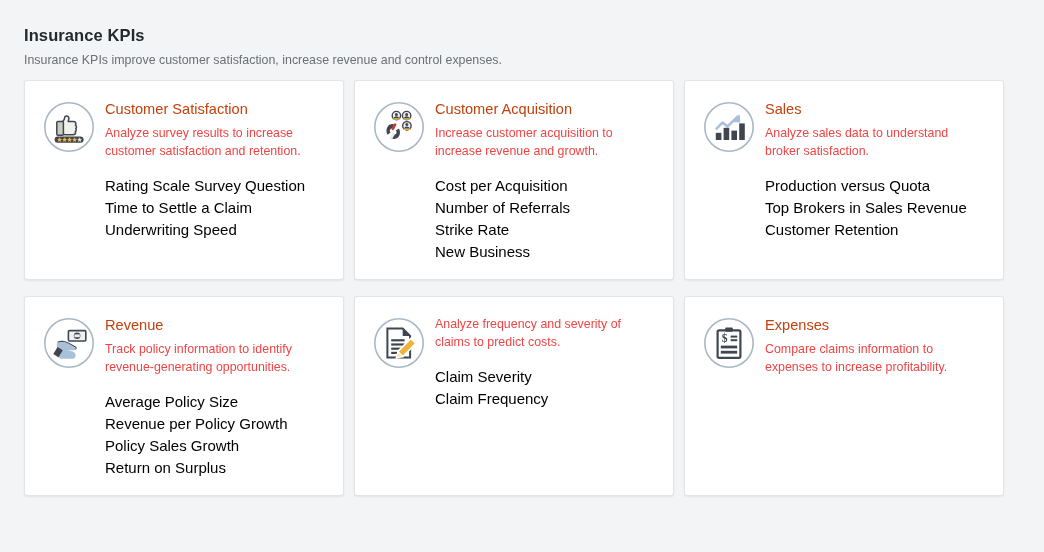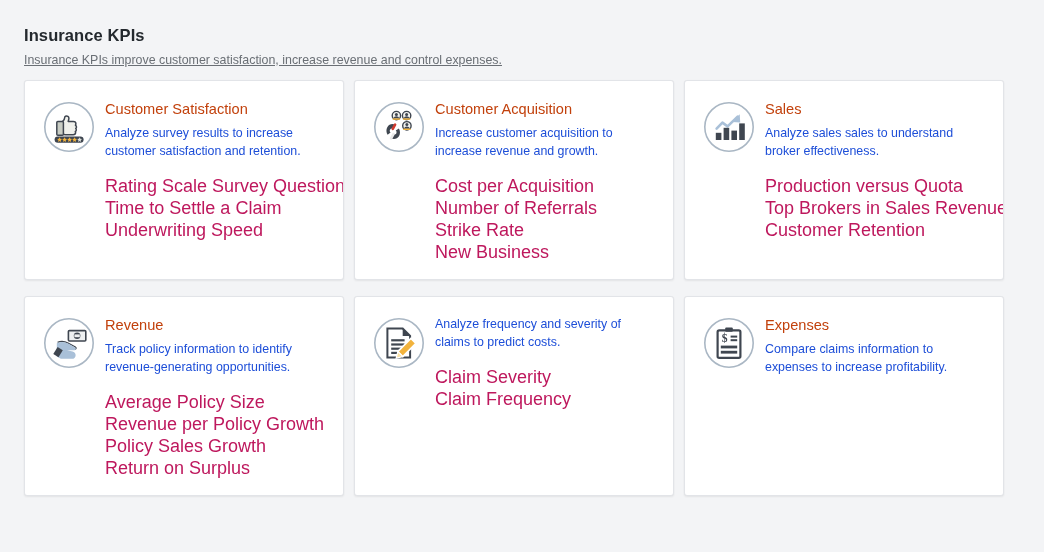--- a/index.html
+++ b/index.html
@@ -27,21 +27,20 @@
     color: #24292e;
     letter-spacing: 0.1px;
     margin: 0 0 7px 0;
     line-height: 19px;
   }
   .page-subtitle {
     font-size: 12.4px;
     color: #6a6f75;
     margin: 0 0 12px 0;
     line-height: 16px;
-    text-decoration: underline;
   }
   .card-grid {
     display: grid;
     grid-template-columns: repeat(3, 320px);
     grid-template-rows: 200px 200px;
     column-gap: 10px;
     row-gap: 16px;
   }
   .card {
     background: #ffffff;
@@ -67,34 +66,34 @@
   }
   .card-title {
     font-size: 14.6px;
     font-weight: normal;
     color: #c2410c;
     line-height: 19px;
     margin: 0 0 6px 0;
   }
   .card-desc {
     font-size: 12.4px;
-    color: #1d4ed8;
+    color: #ef4444;
     line-height: 17.5px;
     margin: 0 0 15px 0;
     max-width: 215px;
   }
   .kpi-links {
     list-style: none;
     margin: 0;
     padding: 0;
   }
   .kpi-link {
     display: block;
-    font-size: 18px;
-    color: #be185d;
+    font-size: 15px;
+    color: #000000;
     text-decoration: none;
     line-height: 22px;
     white-space: nowrap;
   }
 </style>
 </head>
 <body>
 
 <div class="page">
   <h1 class="page-title">Insurance KPIs</h1>
@@ -172,21 +171,21 @@
             <polyline points="13.6,27.6 19.4,21.6 24.6,25.4 34.6,15.6" fill="none" stroke="#a9c0d8" stroke-width="2.6" stroke-linecap="round" stroke-linejoin="round"></polyline>
             <polygon points="36.7,13.2 37.2,21.4 29,20.9" fill="#a9c0d8"></polygon>
             <rect x="12.8" y="31.8" width="5.6" height="7.2" fill="#3f4650"></rect>
             <rect x="20.6" y="26.8" width="5.6" height="12.2" fill="#3f4650"></rect>
             <rect x="28.4" y="29.6" width="5.6" height="9.4" fill="#3f4650"></rect>
             <rect x="36.2" y="22.4" width="5.6" height="16.6" fill="#3f4650"></rect>
           </svg>
         </div>
         <div class="card-body">
           <div class="card-title">Sales</div>
-          <div class="card-desc">Analyze sales sales to understand broker effectiveness.</div>
+          <div class="card-desc">Analyze sales data to understand broker satisfaction.</div>
           <div class="kpi-links">
             <a class="kpi-link" href="#">Production versus Quota</a>
             <a class="kpi-link" href="#">Top Brokers in Sales Revenue</a>
             <a class="kpi-link" href="#">Customer Retention</a>
           </div>
         </div>
       </div>
       <div class="card">
         <div class="card-icon">
           <svg width="52" height="52" viewBox="0 0 52 52" aria-hidden="true">

